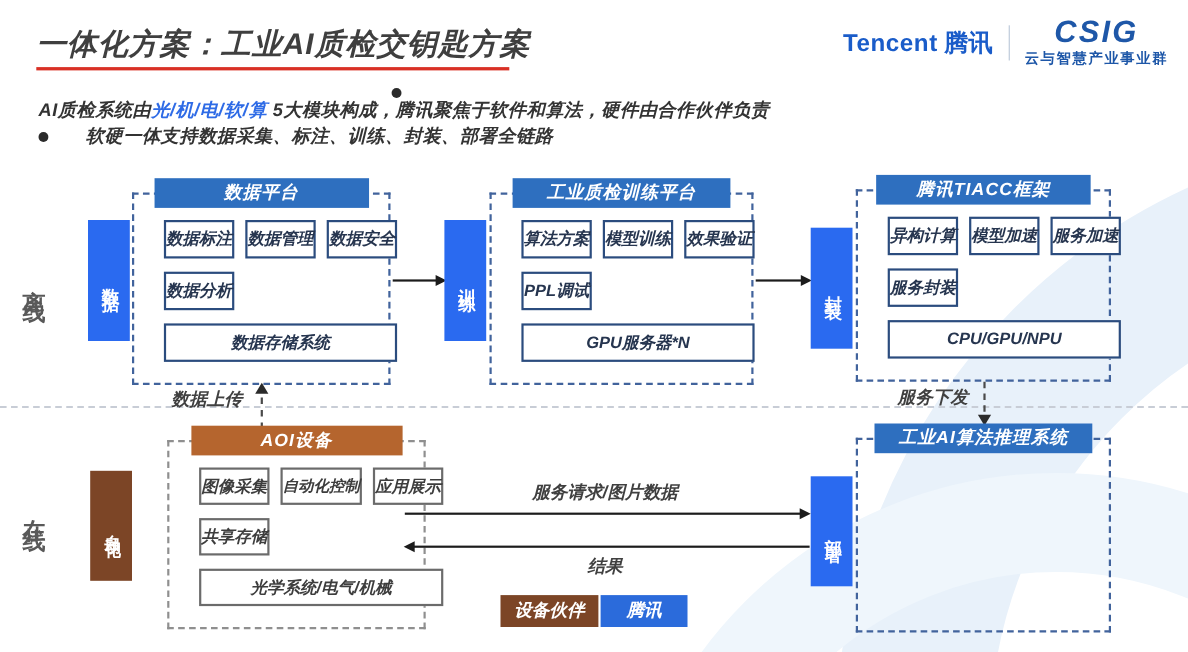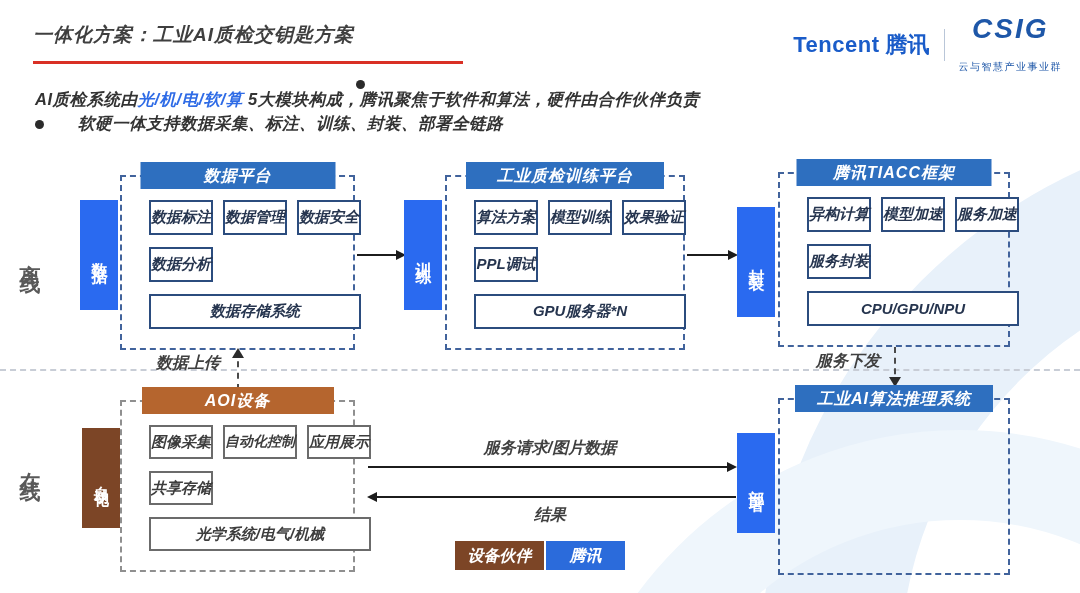--- a/index.html
+++ b/index.html
@@ -8,47 +8,47 @@
 
   
   .swoosh1 { position:absolute; left:760px; top:120px; width:1100px; height:1100px;
              border-radius:50%; border:140px solid #e8f1fa; z-index:0; }
   .swoosh2 { position:absolute; left:560px; top:430px; width:800px; height:800px;
              border-radius:50%; border:90px solid #eff6fc; z-index:0; }
 
   .layer { position:absolute; inset:0; z-index:1; }
 
   
-  .title { position:absolute; left:33px; top:22px; font-size:19px; font-weight:bold;
+  .title { position:absolute; left:33px; top:22px; font-size:27px; font-weight:bold;
            font-style:italic; color:#3f3f3f; letter-spacing:1px; }
   .title-underline { position:absolute; left:33px; top:61px; width:430px; height:3px; background:#d93025; }
 
   .logo { position:absolute; right:18px; top:16px; display:flex; align-items:center; }
   .t-en { font-size:22px; font-weight:bold; color:#1a5cc9; letter-spacing:0.5px; }
   .t-cn { font-size:22px; font-weight:bold; color:#1a5cc9; margin-left:6px; }
   .logo-sep { width:1px; height:32px; background:#b9c6d8; margin:0 14px; }
   .csig { display:flex; flex-direction:column; align-items:center; }
   .csig-main { font-size:28px; font-weight:bold; font-style:italic; color:#1e57a8; letter-spacing:2px; line-height:26px; }
-  .csig-tag { font-size:10px; font-weight:normal; color:#1e57a8; letter-spacing:1.5px; margin-top:18px; }
+  .csig-tag { font-size:13px; font-weight:bold; color:#1e57a8; letter-spacing:1.5px; margin-top:2px; }
 
   
   .bullet { position:absolute; left:35px; display:flex; align-items:center; font-size:16.5px;
             font-weight:bold; font-style:italic; color:#333; letter-spacing:0.5px; }
   .dot { width:9px; height:9px; border-radius:50%; background:#2b2b2b; margin-right:14px; flex:none; }
   .hl { color:#2e6be6; }
 
   
   .rowlab { position:absolute; left:16px; writing-mode:vertical-rl; text-orientation:upright;
             font-size:21px; font-weight:bold; color:#595959; letter-spacing:9px; }
 
   .divider { position:absolute; left:0; top:369px; width:1080px; border-top:2px dashed #c8cdd6; }
 
   
   .group { position:absolute; border:2px dashed #41639c; background:transparent; }
-  .group.gray { border-color:#8f8f8f; }
+  .group.gray { border-color:#8f8f8f;margin-left:32px; }
   .ghead { position:absolute; top:-15px; left:50%; transform:translateX(-50%);
            height:27px; line-height:27px; text-align:center; color:#fff; font-weight:bold;
            font-style:italic; font-size:16px; background:#2e6fbf; letter-spacing:1px; white-space:nowrap; }
   .ghead.orange { background:#b5652e; }
   .cells { position:absolute; left:27px; right:21px; top:23px; bottom:19px; display:grid;
            grid-template-columns:1fr 1fr 1fr; grid-template-rows:1fr 1fr 1fr; gap:12px 10px; }
   .cell { border:2px solid #2b4c7e; background:#fff; display:flex; align-items:center; justify-content:center;
           font-size:15px; font-weight:bold; font-style:italic; color:#26354f; white-space:nowrap; }
   .cell.wide { grid-column:1 / -1; }
   .cell.gray { border-color:#6b6b6b; color:#3d3d3d; }

